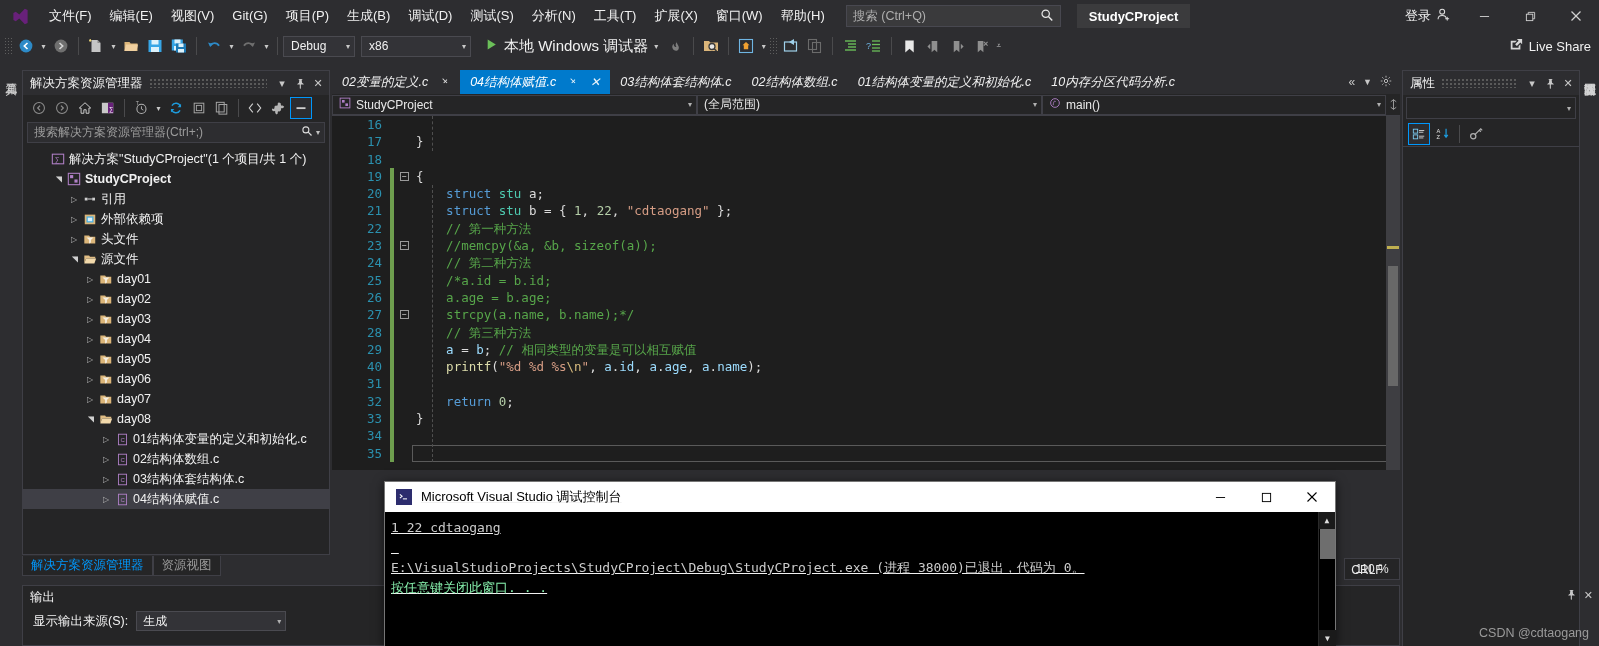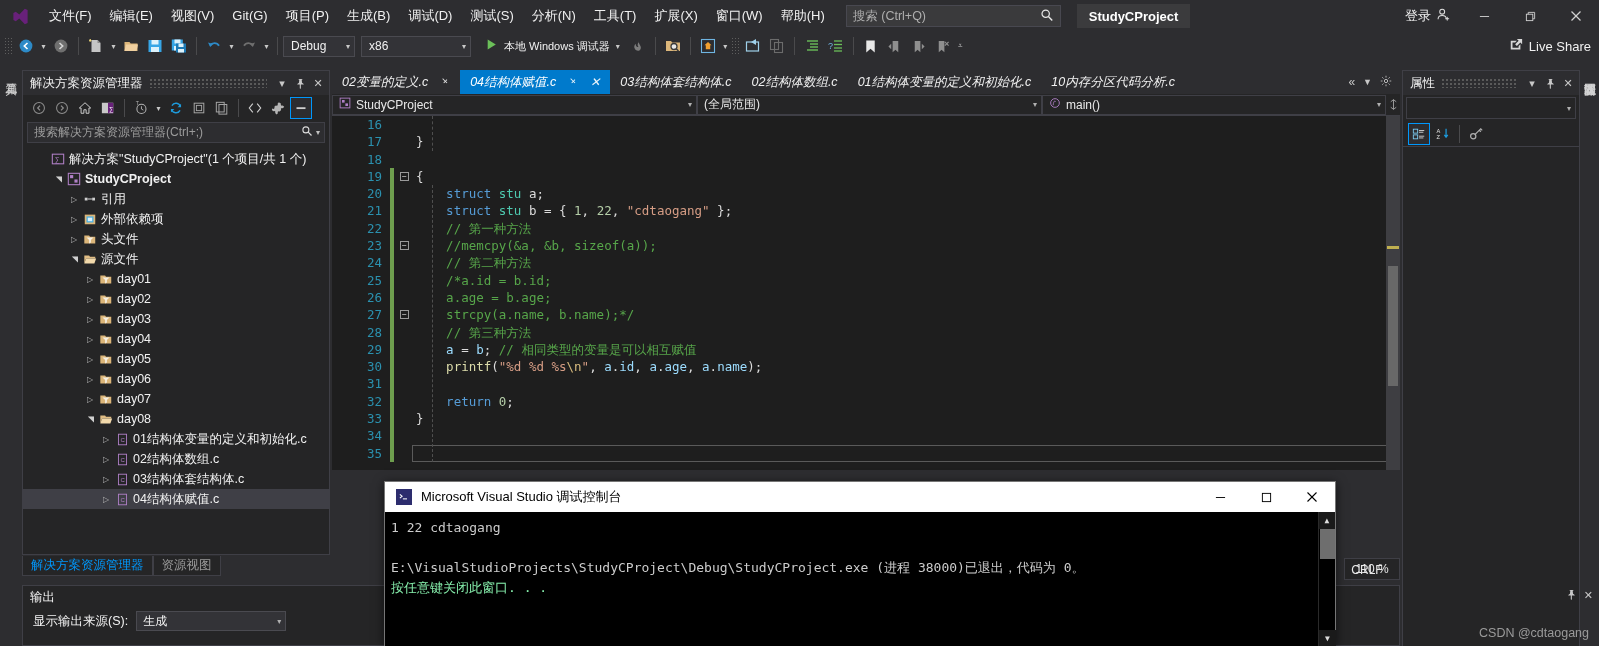--- a/index.html
+++ b/index.html
@@ -48,21 +48,21 @@
   .tbtn { width: 24px; height: 24px; display: flex; align-items: center; justify-content: center; }
   .tcaret { width: 11px; height: 24px; display: flex; align-items: center; justify-content: center; color: #c8c8c8; font-size: 8px; }
   .tsep { width: 1px; height: 18px; background: #4a4a4c; margin: 0 5px; }
   .combo {
     height: 21px; background: #333337; border: 1px solid #4a4a50;
     display: flex; align-items: center; padding: 0 4px 0 7px; color: #f0f0f0; font-size: 12px;
   }
   .combo .cv { flex: 1; }
   .combo .ca { font-size: 8px; color: #c8c8c8; margin-left: 6px; }
   .run-btn { display: flex; align-items: center; gap: 6px; padding: 0 6px; height: 24px; }
-  .run-btn .lbl { font-size: 11px; color: #f1f1f1; white-space: nowrap; }
+  .run-btn .lbl { font-size: 15px; color: #f1f1f1; white-space: nowrap; }
   .live-share { position: absolute; right: 8px; display: flex; align-items: center; gap: 6px; font-size: 13px; color: #f1f1f1; }
 
   
   .vtab {
     position: absolute; left: 0; top: 70px; width: 22px; height: 80px;
     background: #2d2d30; color: #d4d4d4; font-size: 12px;
     display: flex; align-items: flex-start; justify-content: center; padding-top: 4px;
   }
   .vtab span { writing-mode: vertical-rl; }
 
@@ -166,21 +166,21 @@
   .cursorline { position: absolute; left: 80px; right: 2px; height: 17.3px; border: 1px solid #5a5a5a; }
 
   
   .vscroll-e { position: absolute; right: 0; top: 46px; width: 14px; height: 354px; background: #3e3e42; }
   .vscroll-e .thumb { position: absolute; left: 2px; width: 10px; background: #686868; }
   .vscroll-e .mark { position: absolute; left: 1px; width: 12px; height: 3px; }
 
   
   .console {
     position: absolute; left: 384px; top: 481px; width: 952px; height: 165px;
-    background: #000; border: 1px solid #767676; box-shadow: 0 2px 10px rgba(0,0,0,.6);
+    background: #000; border: 1px solid #767676; box-shadow: 0 2px 10px rgba(0,0,0,.6); text-decoration: underline;
   }
   .con-title { height: 30px; background: #fff; display: flex; align-items: center; }
   .con-title .ico { width: 16px; height: 16px; margin: 0 9px 0 11px; background: #2d2d6e; display: flex; align-items: center; justify-content: center; }
   .con-title .t { font-size: 13px; color: #000; }
   .con-title .ctl { margin-left: auto; display: flex; }
   .con-title .cb { width: 46px; height: 30px; display: flex; align-items: center; justify-content: center; color: #000; }
   .con-body {
     position: relative; height: 135px; background: #000; color: #ccc;
     font-family: "DejaVu Sans Mono", monospace; font-size: 13px; line-height: 20px;
     padding: 6px 0 0 6px;
@@ -851,21 +851,21 @@
           <div class="ln">20</div>
           <div class="ln">21</div>
           <div class="ln">22</div>
           <div class="ln">23</div>
           <div class="ln">24</div>
           <div class="ln">25</div>
           <div class="ln">26</div>
           <div class="ln">27</div>
           <div class="ln">28</div>
           <div class="ln">29</div>
-          <div class="ln">30</div>
+          <div class="ln">40</div>
           <div class="ln">31</div>
           <div class="ln">32</div>
           <div class="ln">33</div>
           <div class="ln">34</div>
           <div class="ln">35</div>
         </div>
       <div class="chgbar" id="chgbar-root">
           <div style="position: absolute; left: 0px; top: 51.9px; width: 4px; height: 294.1px; background: rgb(110, 158, 78);"></div>
         </div>
       <div class="fold" id="fold-root">

